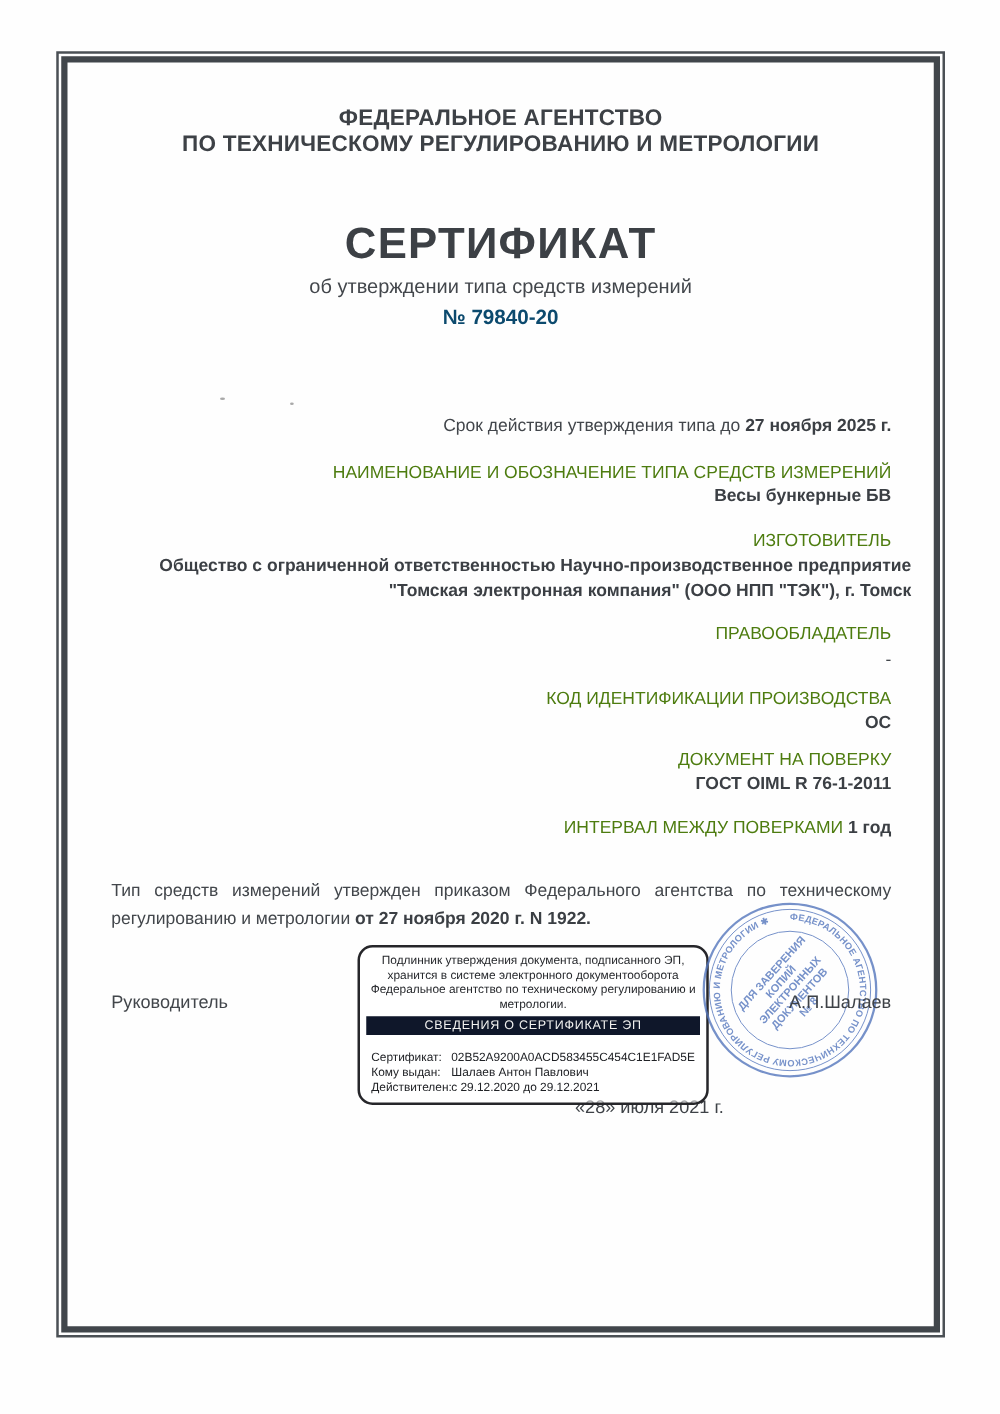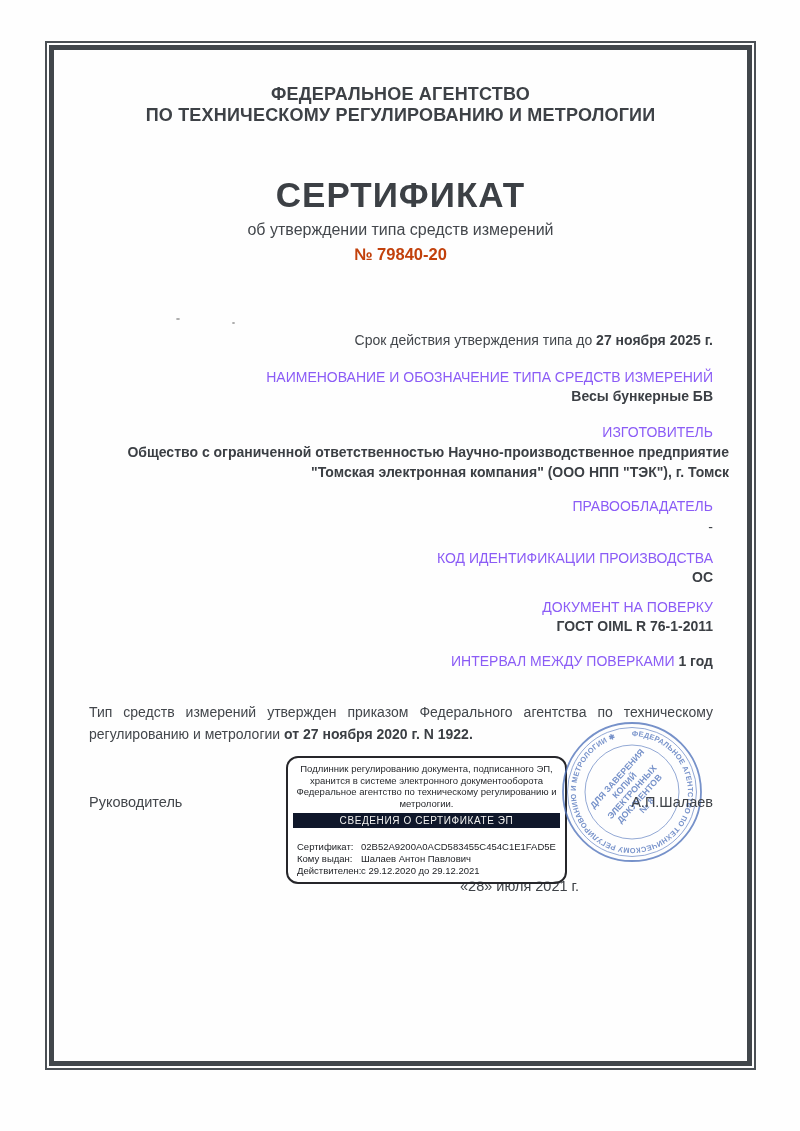--- a/index.html
+++ b/index.html
@@ -13,24 +13,24 @@
   }
   .frame-inner{
     position:absolute;left:2px;top:2px;right:2px;bottom:2px;
     border:5px solid #41464b;
   }
   .abs{position:absolute;}
   .center{left:45px;width:711px;text-align:center;}
   .agency{top:84px;font-size:18px;font-weight:700;line-height:21px;color:#3d4146;letter-spacing:.2px;}
   .cert-title{top:175px;font-size:35px;font-weight:700;letter-spacing:1px;color:#3c4045;}
   .cert-subtitle{top:221px;font-size:16px;color:#43474c;}
-  .cert-number{top:245px;font-size:16.5px;font-weight:700;color:#c2410c;}
+  .cert-number{top:245px;font-size:16.5px;font-weight:700;color:#0c4a6e;}
   .body-line{left:89px;width:624px;font-size:14px;line-height:19px;text-align:right;}
   .b{font-weight:700;color:#3b3f44;}
-  .label{font-size:14px;color:#8b5cf6;}
+  .label{font-size:14px;color:#4d7c0f;}
   .wide{width:640px;}
   .just{text-align:justify;line-height:22px;}
   .speck{position:absolute;background:#a9a9a9;border-radius:50%;}
 
   .ebox{
     left:286px;top:756px;width:281px;height:128px;box-sizing:border-box;
     border:2.5px solid #26262a;border-radius:12px;background:rgba(255,255,255,.55);
     z-index:2;
   }
   .ebox-notice{margin-top:5px;text-align:center;font-size:9.5px;line-height:11.5px;color:#26282c;}
@@ -98,21 +98,21 @@
     <span>Тип средств измерений утвержден приказом Федерального агентства по техническому регулированию и метрологии</span>
     <span class="b">от 27 ноября 2020 г. N 1922.</span>
   </div>
 
   <div class="abs sign-role">Руководитель</div>
   <div class="abs sign-name">А.П.Шалаев</div>
   <div class="abs sign-date">«28» июля 2021 г.</div>
 
   <div class="abs ebox">
     <div class="ebox-notice">
-      <div>Подлинник регулированию документа, подписанного ЭП,</div>
+      <div>Подлинник утверждения документа, подписанного ЭП,</div>
       <div>хранится в системе электронного документооборота</div>
       <div>Федеральное агентство по техническому регулированию и</div>
       <div>метрологии.</div>
     </div>
     <div class="ebox-bar">СВЕДЕНИЯ О СЕРТИФИКАТЕ ЭП</div>
     <div class="ebox-rows">
       <div class="ebox-row">
         <span class="rl">Сертификат:</span>
         <span class="rv">02B52A9200A0ACD583455C454C1E1FAD5E</span>
       </div>

